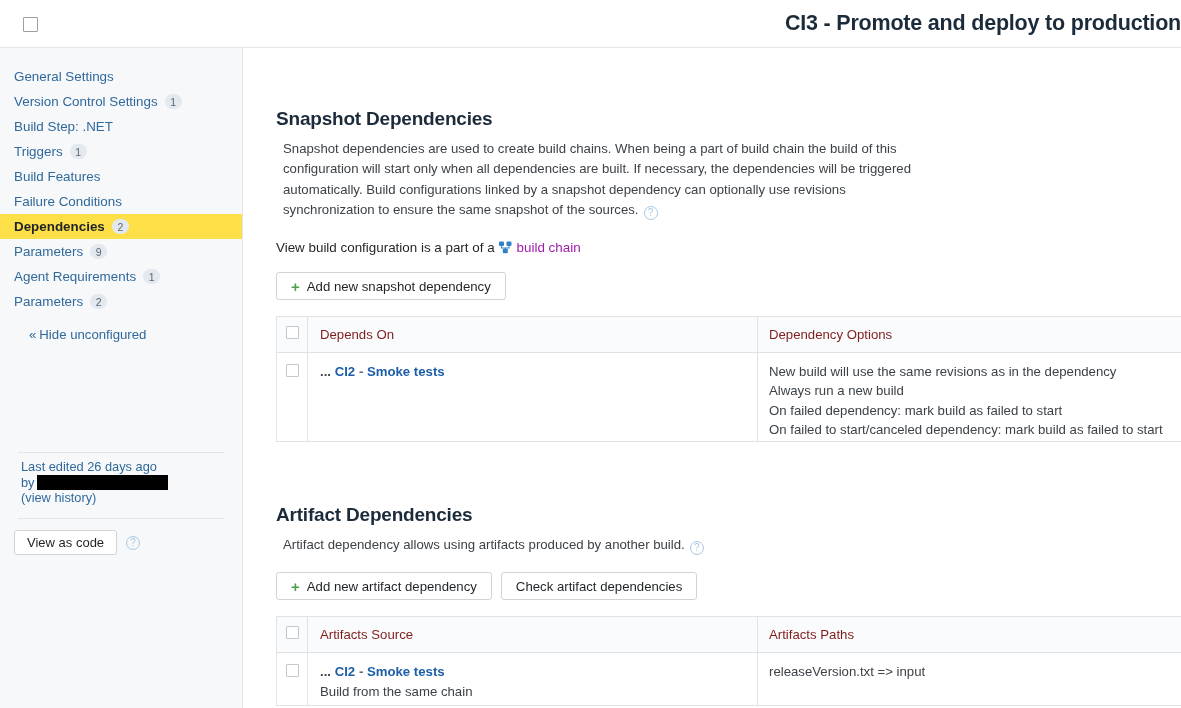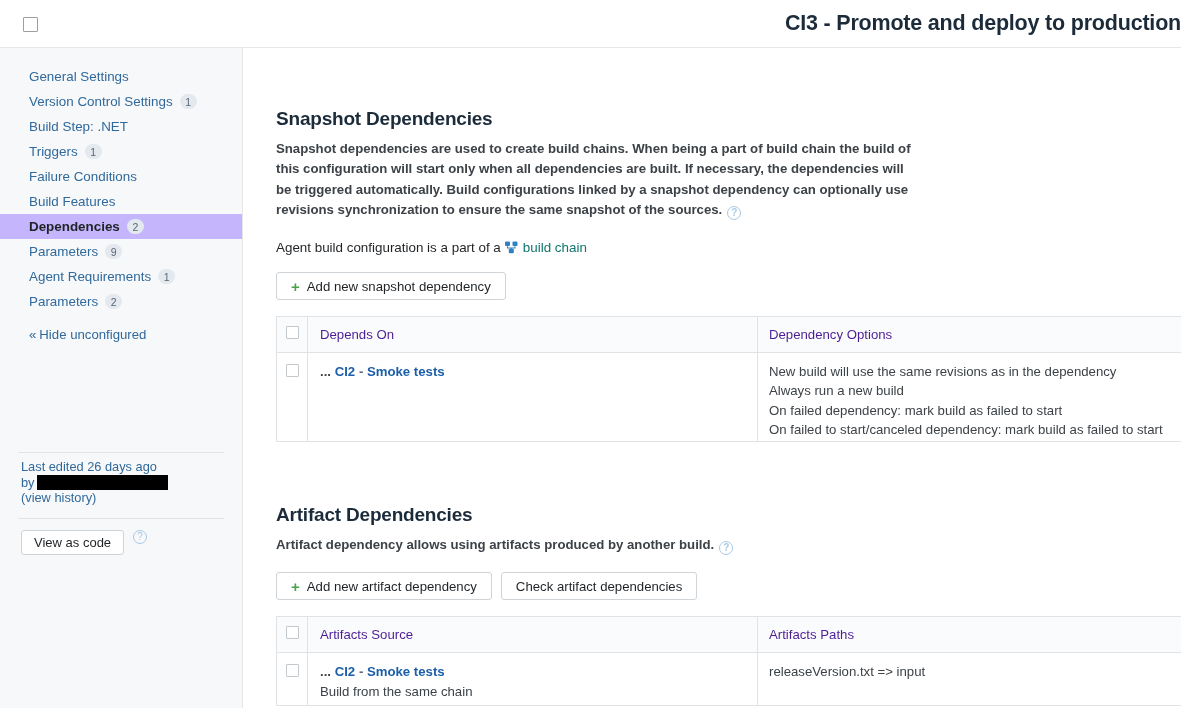--- a/index.html
+++ b/index.html
@@ -49,28 +49,28 @@
     background: #f7f8fa;
     border-right: 1px solid #e6e6e6;
     position: relative;
     padding-top: 16px;
   }
   .nav-list { list-style: none; margin: 0; padding: 0; }
   .nav-item {
     display: flex;
     align-items: center;
     height: 25px;
-    padding-left: 29px;
+    padding-left: 14px;
     font-size: 13.4px;
     color: #30699b;
     cursor: pointer;
     white-space: nowrap;
   }
   .nav-item.selected {
-    background: #c4b5fd;
+    background: #fde047;
     color: #1f2326;
     font-weight: bold;
   }
   .nav-badge {
     display: inline-flex;
     align-items: center;
     justify-content: center;
     min-width: 17px;
     height: 15px;
     padding: 0 5px;
@@ -115,22 +115,23 @@
     height: 15px;
     background: #000;
     vertical-align: -3px;
     margin-left: 2px;
   }
   .view-history { cursor: pointer; }
 
   .code-row {
     position: absolute;
     top: 482px;
-    left: 21px;
+    left: 14px;
     display: flex;
+    align-items: center;
   }
   .btn {
     display: inline-flex;
     align-items: center;
     justify-content: center;
     background: #fff;
     border: 1px solid #cfd4d9;
     border-radius: 3px;
     font-size: 13px;
     color: #1f2326;
@@ -167,32 +168,31 @@
     font-weight: bold;
     color: #1c2b3a;
     margin: 0 0 9px 0;
     letter-spacing: -0.2px;
   }
   .section-desc {
     font-size: 13.2px;
     color: #3c4247;
     line-height: 20.3px;
     max-width: 640px;
-    margin: 0;
-    font-weight: bold;
+    margin: 7px;
   }
   .chain-line {
     font-size: 13.4px;
     color: #1f2326;
     margin-top: 20px;
     display: flex;
     align-items: center;
   }
   .chain-icon { margin: 0 5px 0 4px; display: inline-flex; }
-  .chain-link { color: #0f766e; cursor: pointer; }
+  .chain-link { color: #a21caf; cursor: pointer; }
 
   .btn-row { margin-top: 17px; display: flex; gap: 9px; }
   .btn-add { height: 28px; padding: 0 14px; font-size: 13.2px; }
   .plus { color: #4aa34a; font-size: 15px; font-weight: bold; margin-right: 7px; line-height: 1; }
 
   
   .dep-table {
     margin-top: 16px;
     border-top: 1px solid #e0e3e6;
     border-bottom: 1px solid #e0e3e6;
@@ -217,21 +217,21 @@
   }
   .cell-a {
     width: 450px; flex: 0 0 450px;
     border-right: 1px solid #e0e3e6;
     padding: 9px 0 10px 12px;
   }
   .cell-b {
     flex: 1 1 auto;
     padding: 9px 0 10px 11px;
   }
-  .th-label { font-size: 13.2px; color: #4c1d95; }
+  .th-label { font-size: 13.2px; color: #7f1d1d; }
   .thead .cell-a, .thead .cell-b { padding-top: 8px; padding-bottom: 9px; }
   .thead .cell-check { padding-top: 9px; }
 
   .dep-link {
     font-size: 13.2px;
     font-weight: bold;
     color: #1c5fa8;
     cursor: pointer;
     white-space: nowrap;
   }
@@ -274,24 +274,24 @@
         <span class="nav-badge">1</span>
       </li>
       <li class="nav-item">
         <span>Build Step: .NET</span>
       </li>
       <li class="nav-item">
         <span>Triggers</span>
         <span class="nav-badge">1</span>
       </li>
       <li class="nav-item">
+        <span>Build Features</span>
+      </li>
+      <li class="nav-item">
         <span>Failure Conditions</span>
-      </li>
-      <li class="nav-item">
-        <span>Build Features</span>
       </li>
       <li class="nav-item selected">
         <span>Dependencies</span>
         <span class="nav-badge">2</span>
       </li>
       <li class="nav-item">
         <span>Parameters</span>
         <span class="nav-badge">9</span>
       </li>
       <li class="nav-item">
@@ -325,21 +325,21 @@
       <span class="help-icon">?</span>
     </div>
   </div>
 
   <div class="main">
 
     <h2 class="section-title">Snapshot Dependencies</h2>
     <p class="section-desc"><span>Snapshot dependencies are used to create build chains. When being a part of build chain the build of this configuration will start only when all dependencies are built. If necessary, the dependencies will be triggered automatically. Build configurations linked by a snapshot dependency can optionally use revisions synchronization to ensure the same snapshot of the sources.</span><span class="help-icon inline">?</span></p>
 
     <div class="chain-line">
-      <span>Agent build configuration is a part of a</span>
+      <span>View build configuration is a part of a</span>
       <span class="chain-icon">
         <svg width="13" height="13" viewBox="0 0 13 13">
           <rect x="0" y="0.5" width="5" height="4.5" rx="1" fill="#2f80c4"></rect>
           <rect x="7.5" y="0.5" width="5" height="4.5" rx="1" fill="#2f80c4"></rect>
           <rect x="3.8" y="7.8" width="5" height="4.5" rx="1" fill="#2f80c4"></rect>
           <path d="M2.5 5.2 L2.5 7 L10 7 L10 5.2" stroke="#2f80c4" stroke-width="1.1" fill="none"></path>
           <path d="M6.3 7 L6.3 8.2" stroke="#2f80c4" stroke-width="1.1" fill="none"></path>
         </svg>
       </span>
       <span class="chain-link">build chain</span>

